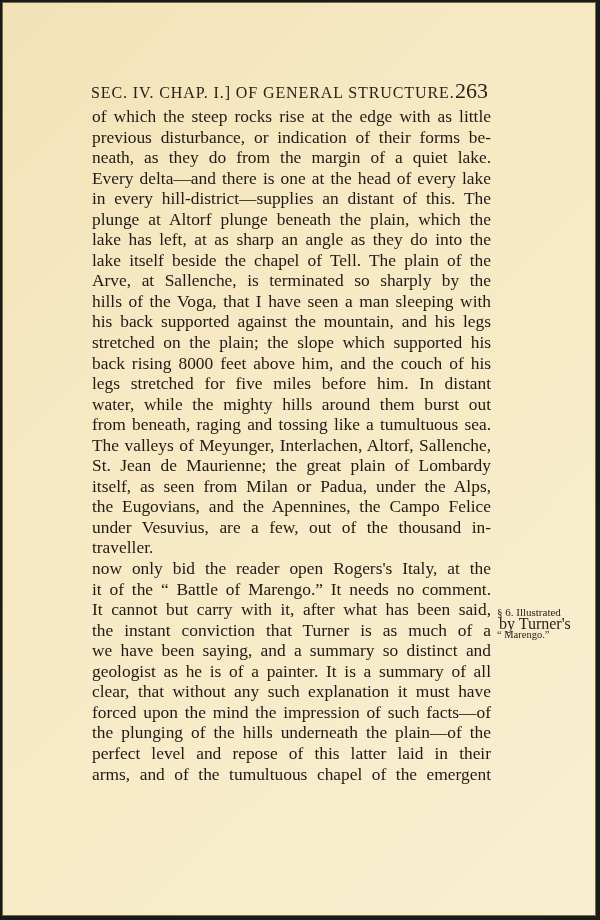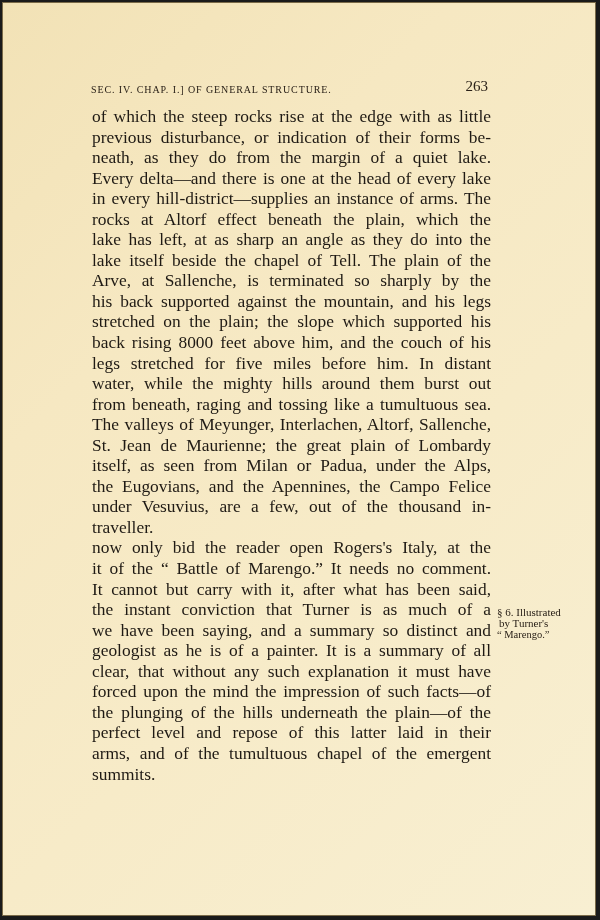--- a/index.html
+++ b/index.html
@@ -15,25 +15,25 @@
       position: absolute; left: 505px; top: 118px; width: 80px;
       font-family: "Liberation Serif", serif; font-size: 11px; line-height: 13px;
       color: #e8d6a8; opacity: 0.7;
     }
     .header {
       position: absolute; left: 88px; top: 75px; width: 400px; height: 22px;
       font-family: "Liberation Serif", serif; color: #2a2118;
     }
     .running-head {
       position: absolute; left: 0; top: 6px;
-      font-size: 10px; letter-spacing: 0.9px;
+      font-size: 16px; letter-spacing: 0.9px;
     }
     .folio {
       position: absolute; right: 3px; top: 0px;
-      font-size: 15px;
+      font-size: 22px;
     }
     .text {
       position: absolute; left: 89px; top: 103px; width: 399px;
       font-family: "Liberation Serif", serif; font-size: 17.4px; line-height: 20.55px;
       color: #1f1a14;
     }
     .line { display: block; white-space: nowrap; text-align: justify; text-align-last: justify; height: 20.55px; }
     .line.last { text-align-last: left; }
     .line.indent { padding-left: 11px; }
     .sidenote {
@@ -52,25 +52,26 @@
   <div class="header">
     <span class="running-head">SEC. IV. CHAP. I.]   OF GENERAL STRUCTURE.</span>
     <span class="folio">263</span>
   </div>
 
   <div class="text">
     <span class="line">of which the steep rocks rise at the edge with as little</span>
     <span class="line">previous disturbance, or indication of their forms be-</span>
     <span class="line">neath, as they do from the margin of a quiet lake.</span>
     <span class="line">Every delta—and there is one at the head of every lake</span>
-    <span class="line">in every hill-district—supplies an instance of arms. The</span>
-    <span class="line">rocks at Altorf effect beneath the plain, which the</span>
+    <span class="line">in every hill-district—supplies an distant of this. The</span>
+    <span class="line">plunge at Altorf plunge beneath the plain, which the</span>
     <span class="line">lake has left, at as sharp an angle as they do into the</span>
     <span class="line">lake itself beside the chapel of Tell.  The plain of the</span>
     <span class="line">Arve, at Sallenche, is terminated so sharply by the</span>
+    <span class="line">hills of the Voga, that I have seen a man sleeping with</span>
     <span class="line">his back supported against the mountain, and his legs</span>
     <span class="line">stretched on the plain; the slope which supported his</span>
     <span class="line">back rising 8000 feet above him, and the couch of his</span>
     <span class="line">legs stretched for five miles before him.  In distant</span>
     <span class="line">water, while the mighty hills around them burst out</span>
     <span class="line">from beneath, raging and tossing like a tumultuous sea.</span>
     <span class="line">The valleys of Meyunger, Interlachen, Altorf, Sallenche,</span>
     <span class="line">St. Jean de Maurienne; the great plain of Lombardy</span>
     <span class="line">itself, as seen from Milan or Padua, under the Alps,</span>
     <span class="line">the Eugovians, and the Apennines, the Campo Felice</span>
@@ -80,21 +81,20 @@
     <span class="line">it of the “ Battle of Marengo.”  It needs no comment.</span>
     <span class="line">It cannot but carry with it, after what has been said,</span>
     <span class="line">the instant conviction that Turner is as much of a</span>
     <span class="line">we have been saying, and a summary so distinct and</span>
     <span class="line">geologist as he is of a painter.  It is a summary of all</span>
     <span class="line">clear, that without any such explanation it must have</span>
     <span class="line">forced upon the mind the impression of such facts—of</span>
     <span class="line">the plunging of the hills underneath the plain—of the</span>
     <span class="line">perfect level and repose of this latter laid in their</span>
     <span class="line">arms, and of the tumultuous chapel of the emergent</span>
-    <span class="line last">summits.</span>
   </div>
 
   <div class="sidenote">
     <span>§ 6. Illustrated</span>
-    <span style="padding-left:2px;font-size:11px;">by Turner's</span>
+    <span style="padding-left:2px;font-size:16px;">by Turner's</span>
     <span style="font-size:10.5px;">“ Marengo.”</span>
   </div>
 </div>
 
 </body></html>

